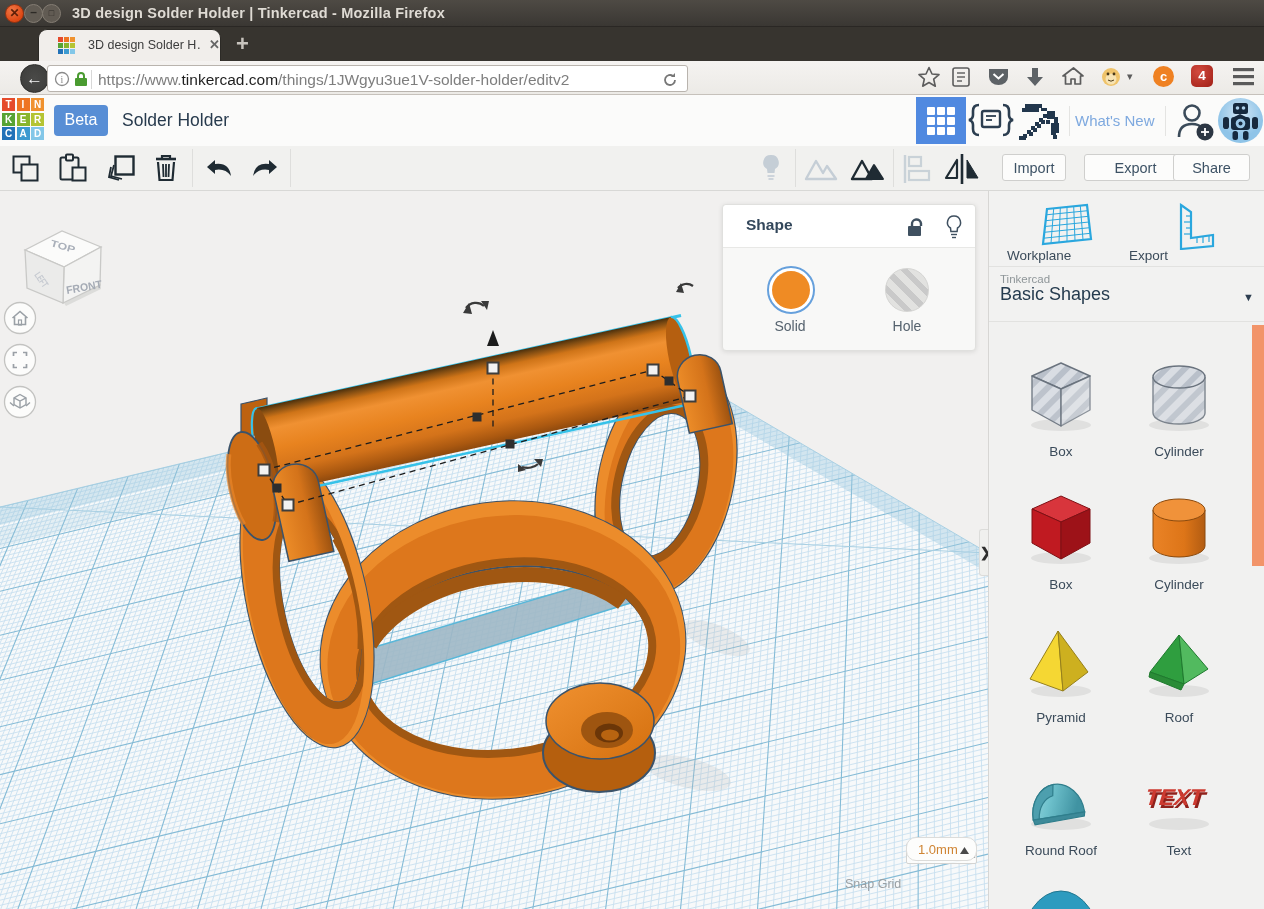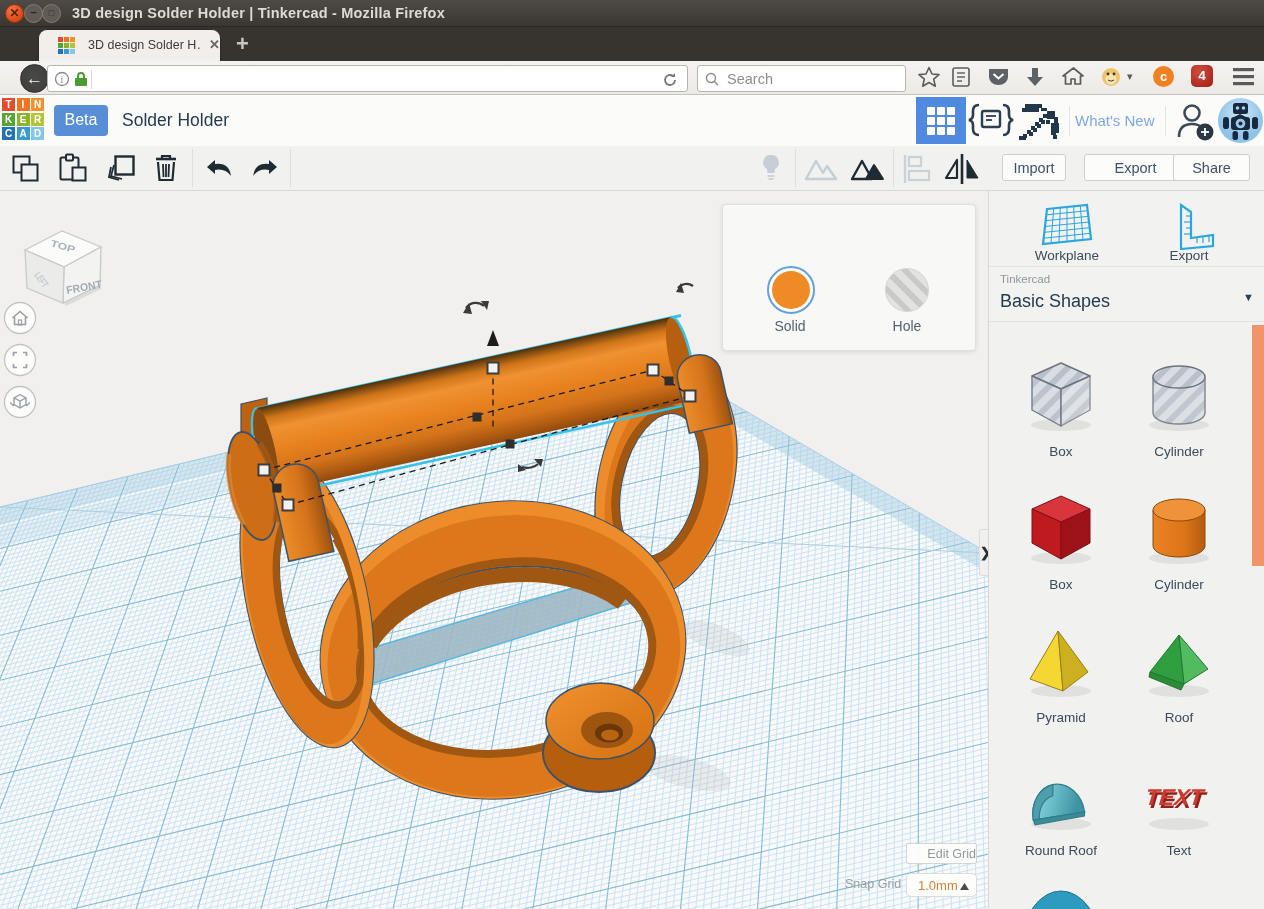--- a/index.html
+++ b/index.html
@@ -38,28 +38,28 @@
 #canvas{left:0;top:191px;width:988px;height:718px;background:#f1f0ef;overflow:hidden}
 
 #shapepanel{position:absolute;left:722px;top:13px;width:254px;height:147px;background:#f8f8f7;border:1px solid #e0e0de;border-radius:4px;box-shadow:0 1px 5px rgba(0,0,0,0.10)}
 #sphead{position:absolute;left:0;top:0;width:100%;height:43px;background:#fff;border-bottom:1px solid #e8e8e6;border-radius:4px 4px 0 0}
 #sphead span{position:absolute;left:23px;top:11px;font-size:15.5px;font-weight:bold;color:#33475b}
 .spcirc{position:absolute;border-radius:50%}
 .splabel{position:absolute;top:113px;width:80px;text-align:center;font-size:14px;color:#55626e}
 
 #editgrid{position:absolute;left:906px;top:652px;width:71px;height:21px;background:rgba(253,253,252,0.92);border:1px solid #d4d4d2;border-radius:2px;font-size:12.5px;color:#94999d;text-align:right;line-height:20px}
 #snapgrid{position:absolute;left:845px;top:686px;font-size:12.5px;color:#9aa0a4}
-#snapdd{position:absolute;left:906px;top:682px;width:71px;height:24px;background:#fdfdfc;border:1px solid #dcdcda;border-radius:5px}
+#snapdd{position:absolute;left:906px;top:646px;width:71px;height:24px;background:#fdfdfc;border:1px solid #dcdcda;border-radius:10px}
 #snapdd span{position:absolute;left:11px;top:4px;font-size:13px;color:#cf8433}
 #collapse{position:absolute;left:979px;top:338px;width:10px;height:47px;background:#f0f0ee;border:1px solid #dcdcda;border-right:none;border-radius:3px 0 0 3px;color:#2e2e2e;font-size:13px;line-height:45px;text-align:center;font-weight:bold}
 
 #sidebar{left:988px;top:191px;width:276px;height:718px;background:#f2f2f1;border-left:1px solid #d7d6d4}
-.sblabel{position:absolute;font-size:13.5px;color:#3b4b5a;text-align:center;width:120px}
+.sblabel{position:absolute;font-size:13.5px;color:#3b4b5a;text-align:left;width:120px}
 #tclabel{position:absolute;left:11px;top:82px;font-size:11.5px;color:#8f9699}
-#bshapes{position:absolute;left:11px;top:100px;font-size:18px;color:#253b4e}
+#bshapes{position:absolute;left:11px;top:93px;font-size:18px;color:#253b4e}
 #ddarrow{position:absolute;left:254px;top:100px;font-size:11px;color:#2d3e50}
 .sbdiv{position:absolute;left:0px;width:276px;height:1px;background:#e2e2e0}
 #scrollbar{position:absolute;left:263px;top:134px;width:12px;height:241px;background:#f29469}
 .shlabel{position:absolute;font-size:13.5px;color:#3b4b5a;text-align:center;width:130px}
 </style></head><body>
 <div id="page">
 <div class="abs" id="titlebar">
       <div class="wbtn" style="left:5px;background:radial-gradient(circle at 35% 30%,#f07746,#dd4814 70%);border:1px solid #9a3310;color:#5e2008">✕</div>
       <div class="wbtn" style="left:24px;background:#615b53;border:1px solid #847d73;color:#2d2a26;line-height:14px">–</div>
       <div class="wbtn" style="left:42px;background:#615b53;border:1px solid #847d73;color:#2d2a26;font-size:9px">□</div>
@@ -86,31 +86,25 @@
       <div id="urlfield">
         <svg class="abs" style="left:6px;top:5px" width="16" height="16">
           <circle cx="8" cy="8" r="6.5" fill="none" stroke="#8a8a8a" stroke-width="1.3"></circle>
           <text x="8" y="12" font-size="10" fill="#8a8a8a" text-anchor="middle" font-family="Liberation Serif">i</text>
         </svg>
         <svg class="abs" style="left:26px;top:5px" width="15" height="16">
           <rect x="1" y="7" width="12" height="8" rx="1" fill="#4a9b31"></rect>
           <path d="M4 7 V5 a3 3 0 0 1 6 0 V7" fill="none" stroke="#4a9b31" stroke-width="2"></path>
         </svg>
         <div class="abs" style="left:43px;top:4px;width:1px;height:19px;background:#d8d8d8"></div>
+        <div id="urltext">https://www.<b>tinkercad.com</b>/things/1JWgyu3ue1V-solder-holder/editv2</div>
         <svg class="abs" style="left:614px;top:6px" width="16" height="16">
           <path d="M13 8a5 5 0 1 1-2-4" fill="none" stroke="#777" stroke-width="1.8"></path>
           <path d="M13 1 L13 5 L9 5 Z" fill="#777"></path>
         </svg>
-      </div>
-      <div id="searchfield">
-        <svg class="abs" style="left:7px;top:6px" width="15" height="15">
-          <circle cx="6" cy="6" r="4.5" fill="none" stroke="#8e8e8e" stroke-width="1.5"></circle>
-          <line x1="9.5" y1="9.5" x2="13" y2="13" stroke="#8e8e8e" stroke-width="1.5"></line>
-        </svg>
-        <div id="searchtext">Search</div>
       </div>
       <svg class="abs" style="left:917px;top:4px" width="24" height="24">
         <path d="M12 2.5 L15 9 L22 9.6 L16.7 14.2 L18.3 21.2 L12 17.5 L5.7 21.2 L7.3 14.2 L2 9.6 L9 9 Z" fill="none" stroke="#5c5c5c" stroke-width="1.6" stroke-linejoin="round"></path>
       </svg>
       <svg class="abs" style="left:950px;top:5px" width="22" height="22">
         <rect x="3" y="2" width="16" height="18" rx="2" fill="none" stroke="#5c5c5c" stroke-width="1.6"></rect>
         <line x1="7" y1="7" x2="15" y2="7" stroke="#5c5c5c" stroke-width="1.4"></line>
         <line x1="7" y1="11" x2="15" y2="11" stroke="#5c5c5c" stroke-width="1.4"></line>
         <line x1="7" y1="15" x2="12" y2="15" stroke="#5c5c5c" stroke-width="1.4"></line>
       </svg>
@@ -423,20 +417,32 @@
           <path d="M10.5 55 v-3.5 h3.5 M20 51.5 h3.5 v3.5 M23.5 63 v3.5 H20 M14 66.5 h-3.5 V63"></path>
         </g>
         <circle cx="17" cy="101" r="15.5" fill="#fcfcfb" stroke="#c3c3c1" stroke-width="1.3"></circle>
         <g fill="none" stroke="#9aa0a6" stroke-width="1.4">
           <path d="M17 93.5 L23 96.8 L23 103.5 L17 107 L11 103.5 L11 96.8 Z"></path>
           <path d="M11 96.8 L17 100 L23 96.8 M17 100 V107"></path>
           <path d="M7 101.5 L11 105 M27 101.5 L23 105"></path>
         </g>
       </svg>
       <div id="shapepanel">
+        <div id="sphead">
+          <span>Shape</span>
+          <svg class="abs" style="left:182px;top:11px" width="22" height="22">
+            <rect x="3" y="10" width="13" height="10" rx="1" fill="#3f5060"></rect>
+            <path d="M7 10 V8.5 a4.5 4.5 0 0 1 9 -1 V10" fill="none" stroke="#3f5060" stroke-width="2.4"></path>
+          </svg>
+          <svg class="abs" style="left:222px;top:9px" width="18" height="26">
+            <path d="M9 2 a6.5 6.5 0 0 1 3.5 12 l-0.4 3.5 h-6.2 L5.5 14 A6.5 6.5 0 0 1 9 2 Z" fill="none" stroke="#3f5060" stroke-width="1.5"></path>
+            <line x1="6" y1="20.5" x2="12" y2="20.5" stroke="#3f5060" stroke-width="1.4"></line>
+            <line x1="7" y1="23.5" x2="11" y2="23.5" stroke="#3f5060" stroke-width="1.4"></line>
+          </svg>
+        </div>
         <div class="spcirc" style="left:44px;top:61px;width:48px;height:48px;border:2.5px solid #66a0dc;background:#fff"></div>
         <div class="spcirc" style="left:49px;top:66px;width:38px;height:38px;background:#ef8b24"></div>
         <div class="spcirc" style="left:162px;top:63px;width:44px;height:44px;background:repeating-linear-gradient(45deg,#c9c9c9 0 6px,#e2e2e0 6px 13px);border:1px solid #d5d5d3"></div>
         <div class="splabel" style="left:27px">Solid</div>
         <div class="splabel" style="left:144px">Hole</div>
       </div>
       <div id="editgrid">Edit Grid</div>
       <div id="snapgrid">Snap Grid</div>
       <div id="snapdd">
         <span>1.0mm</span>

